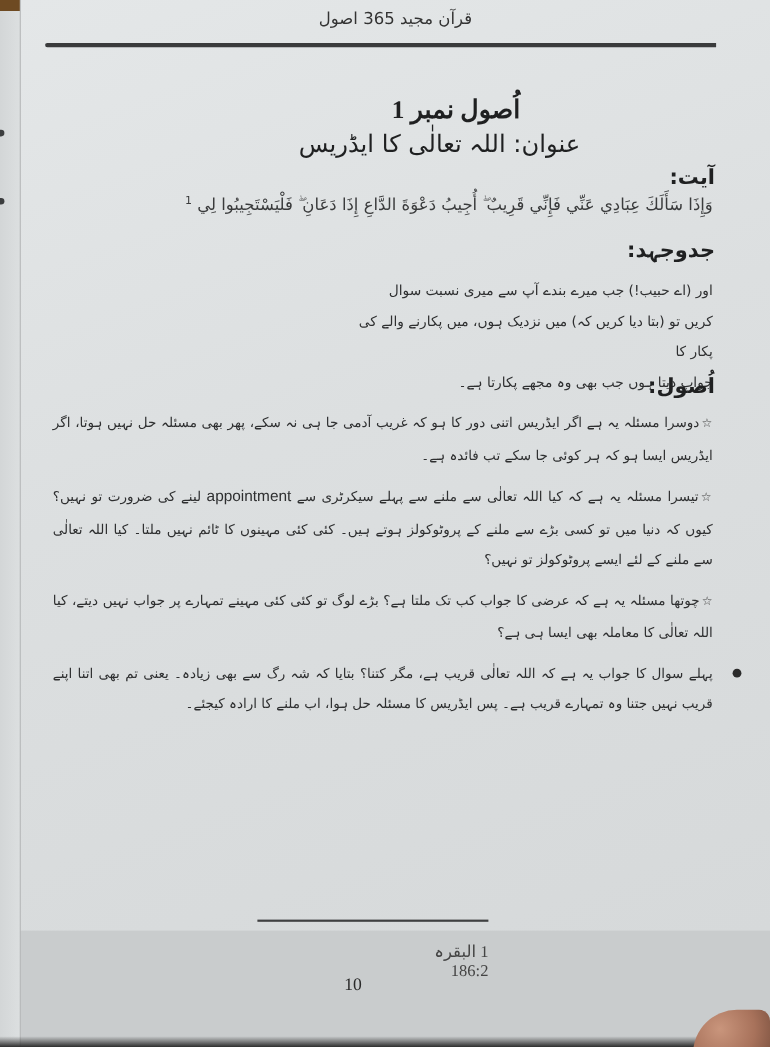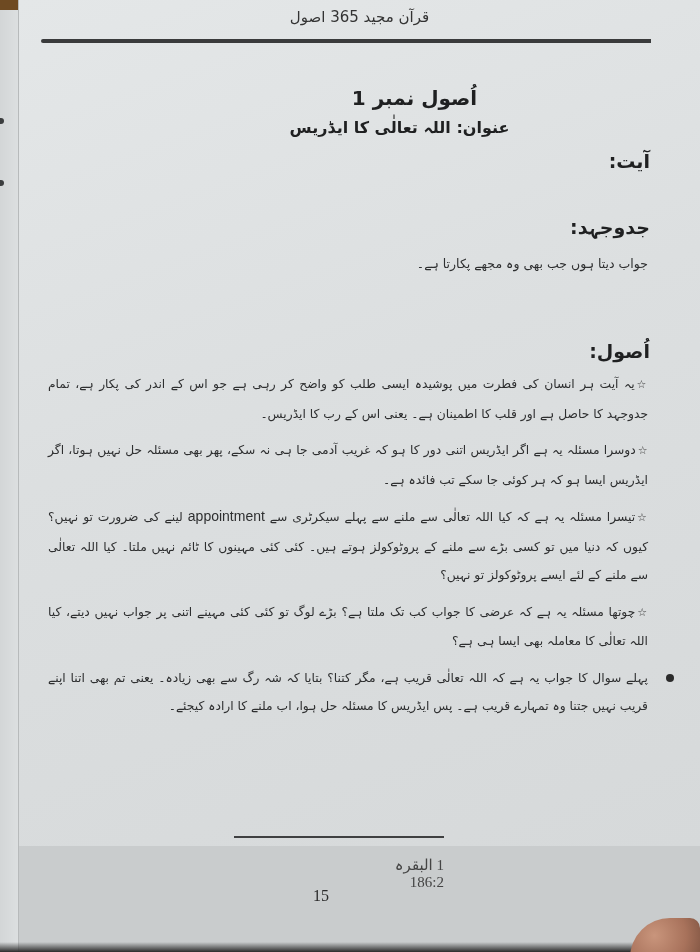--- a/index.html
+++ b/index.html
@@ -72,33 +72,34 @@
       left: 22px; top: 39px;
       width: 610px; height: 4px;
       background: #3a3b3c;
       border-radius: 2px 0 0 2px;
     }
     .title-1 {
       position: absolute;
       left: 0; top: 86px;
       width: 681px;
       text-align: center;
-      font-size: 20px;
+      font-size: 23px;
       font-weight: bold;
       color: #1f2021;
       padding-left: 110px;
       box-sizing: border-box;
+      font-family: Liberation Serif, serif;
     }
     .title-2 {
       position: absolute;
       left: 0; top: 118px;
       width: 681px;
       text-align: center;
-      font-size: 16px;
-      font-weight: bold;
+      font-size: 22px;
+      font-weight: normal;
       color: #1f2021;
       padding-left: 80px;
       box-sizing: border-box;
     }
     .section-label {
       position: absolute;
       right: 50px;
       font-size: 19px;
       font-weight: bold;
       color: #1f2021;
@@ -189,48 +190,51 @@
 
 <div class="page">
 
   <div class="running-head urdu">قرآن مجید 365 اصول</div>
   <div class="head-rule"></div>
 
   <div class="title-1 urdu">اُصول نمبر 1</div>
   <div class="title-2 urdu">عنوان: اللہ تعالٰی کا ایڈریس</div>
 
   <div class="section-label urdu" style="top:150px">آیت:</div>
+  <div class="ayah urdu">
+    <span>وَإِذَا سَأَلَكَ عِبَادِي عَنِّي فَإِنِّي قَرِيبٌ ۖ أُجِيبُ دَعْوَةَ الدَّاعِ إِذَا دَعَانِ ۖ فَلْيَسْتَجِيبُوا لِي</span>
+    <span class="ayah-sup">1</span>
+  </div>
 
   <div class="section-label urdu" style="top:216px">جدوجہد:</div>
   <div class="translation urdu">
+    <div>اور (اے حبیب!) جب میرے بندے آپ سے میری نسبت سوال</div>
+    <div>کریں تو (بتا دیا کریں کہ) میں نزدیک ہوں، میں پکارنے والے کی پکار کا</div>
     <div>جواب دیتا ہوں جب بھی وہ مجھے پکارتا ہے۔</div>
   </div>
 
   <div class="section-label urdu" style="top:340px">اُصول:</div>
   <div class="principles urdu">
-    <p class="para">
-      <span class="star">☆</span><span>یہ آیت ہر انسان کی فطرت میں پوشیدہ ایسی طلب کو واضح کر رہی ہے جو اس کے اندر کی پکار ہے، تمام جدوجہد کا حاصل ہے اور قلب کا اطمینان ہے۔ یعنی اس کے رب کا ایڈریس۔</span>
-    </p>
     <p class="para">
       <span class="star">☆</span><span>دوسرا مسئلہ یہ ہے اگر ایڈریس اتنی دور کا ہو کہ غریب آدمی جا ہی نہ سکے، پھر بھی مسئلہ حل نہیں ہوتا، اگر ایڈریس ایسا ہو کہ ہر کوئی جا سکے تب فائدہ ہے۔</span>
     </p>
     <p class="para">
       <span class="star">☆</span><span>تیسرا مسئلہ یہ ہے کہ کیا اللہ تعالٰی سے ملنے سے پہلے سیکرٹری سے</span>
       <span class="en">appointment</span>
       <span>لینے کی ضرورت تو نہیں؟ کیوں کہ دنیا میں تو کسی بڑے سے ملنے کے پروٹوکولز ہوتے ہیں۔ کئی کئی مہینوں کا ٹائم نہیں ملتا۔ کیا اللہ تعالٰی سے ملنے کے لئے ایسے پروٹوکولز تو نہیں؟</span>
     </p>
     <p class="para">
-      <span class="star">☆</span><span>چوتھا مسئلہ یہ ہے کہ عرضی کا جواب کب تک ملتا ہے؟ بڑے لوگ تو کئی کئی مہینے اتنی پر جواب نہیں دیتے، کیا اللہ تعالٰی کا معاملہ بھی ایسا ہی ہے؟</span>
+      <span class="star">☆</span><span>چوتھا مسئلہ یہ ہے کہ عرضی کا جواب کب تک ملتا ہے؟ بڑے لوگ تو کئی کئی مہینے تمہارے پر جواب نہیں دیتے، کیا اللہ تعالٰی کا معاملہ بھی ایسا ہی ہے؟</span>
     </p>
     <p class="para bullet-para">
       <span class="bullet"></span>
       <span>پہلے سوال کا جواب یہ ہے کہ اللہ تعالٰی قریب ہے، مگر کتنا؟ بتایا کہ شہ رگ سے بھی زیادہ۔ یعنی تم بھی اتنا اپنے قریب نہیں جتنا وہ تمہارے قریب ہے۔ پس ایڈریس کا مسئلہ حل ہوا، اب ملنے کا ارادہ کیجئے۔</span>
     </p>
   </div>
 
   <div class="foot-rule"></div>
   <div class="footnote urdu">1 البقرہ 186:2</div>
 
-  <div class="page-number">15</div>
+  <div class="page-number">10</div>
 </div>
 
 <div class="bottom-shadow"></div>
 <div class="finger"></div>
 
 </body></html>

